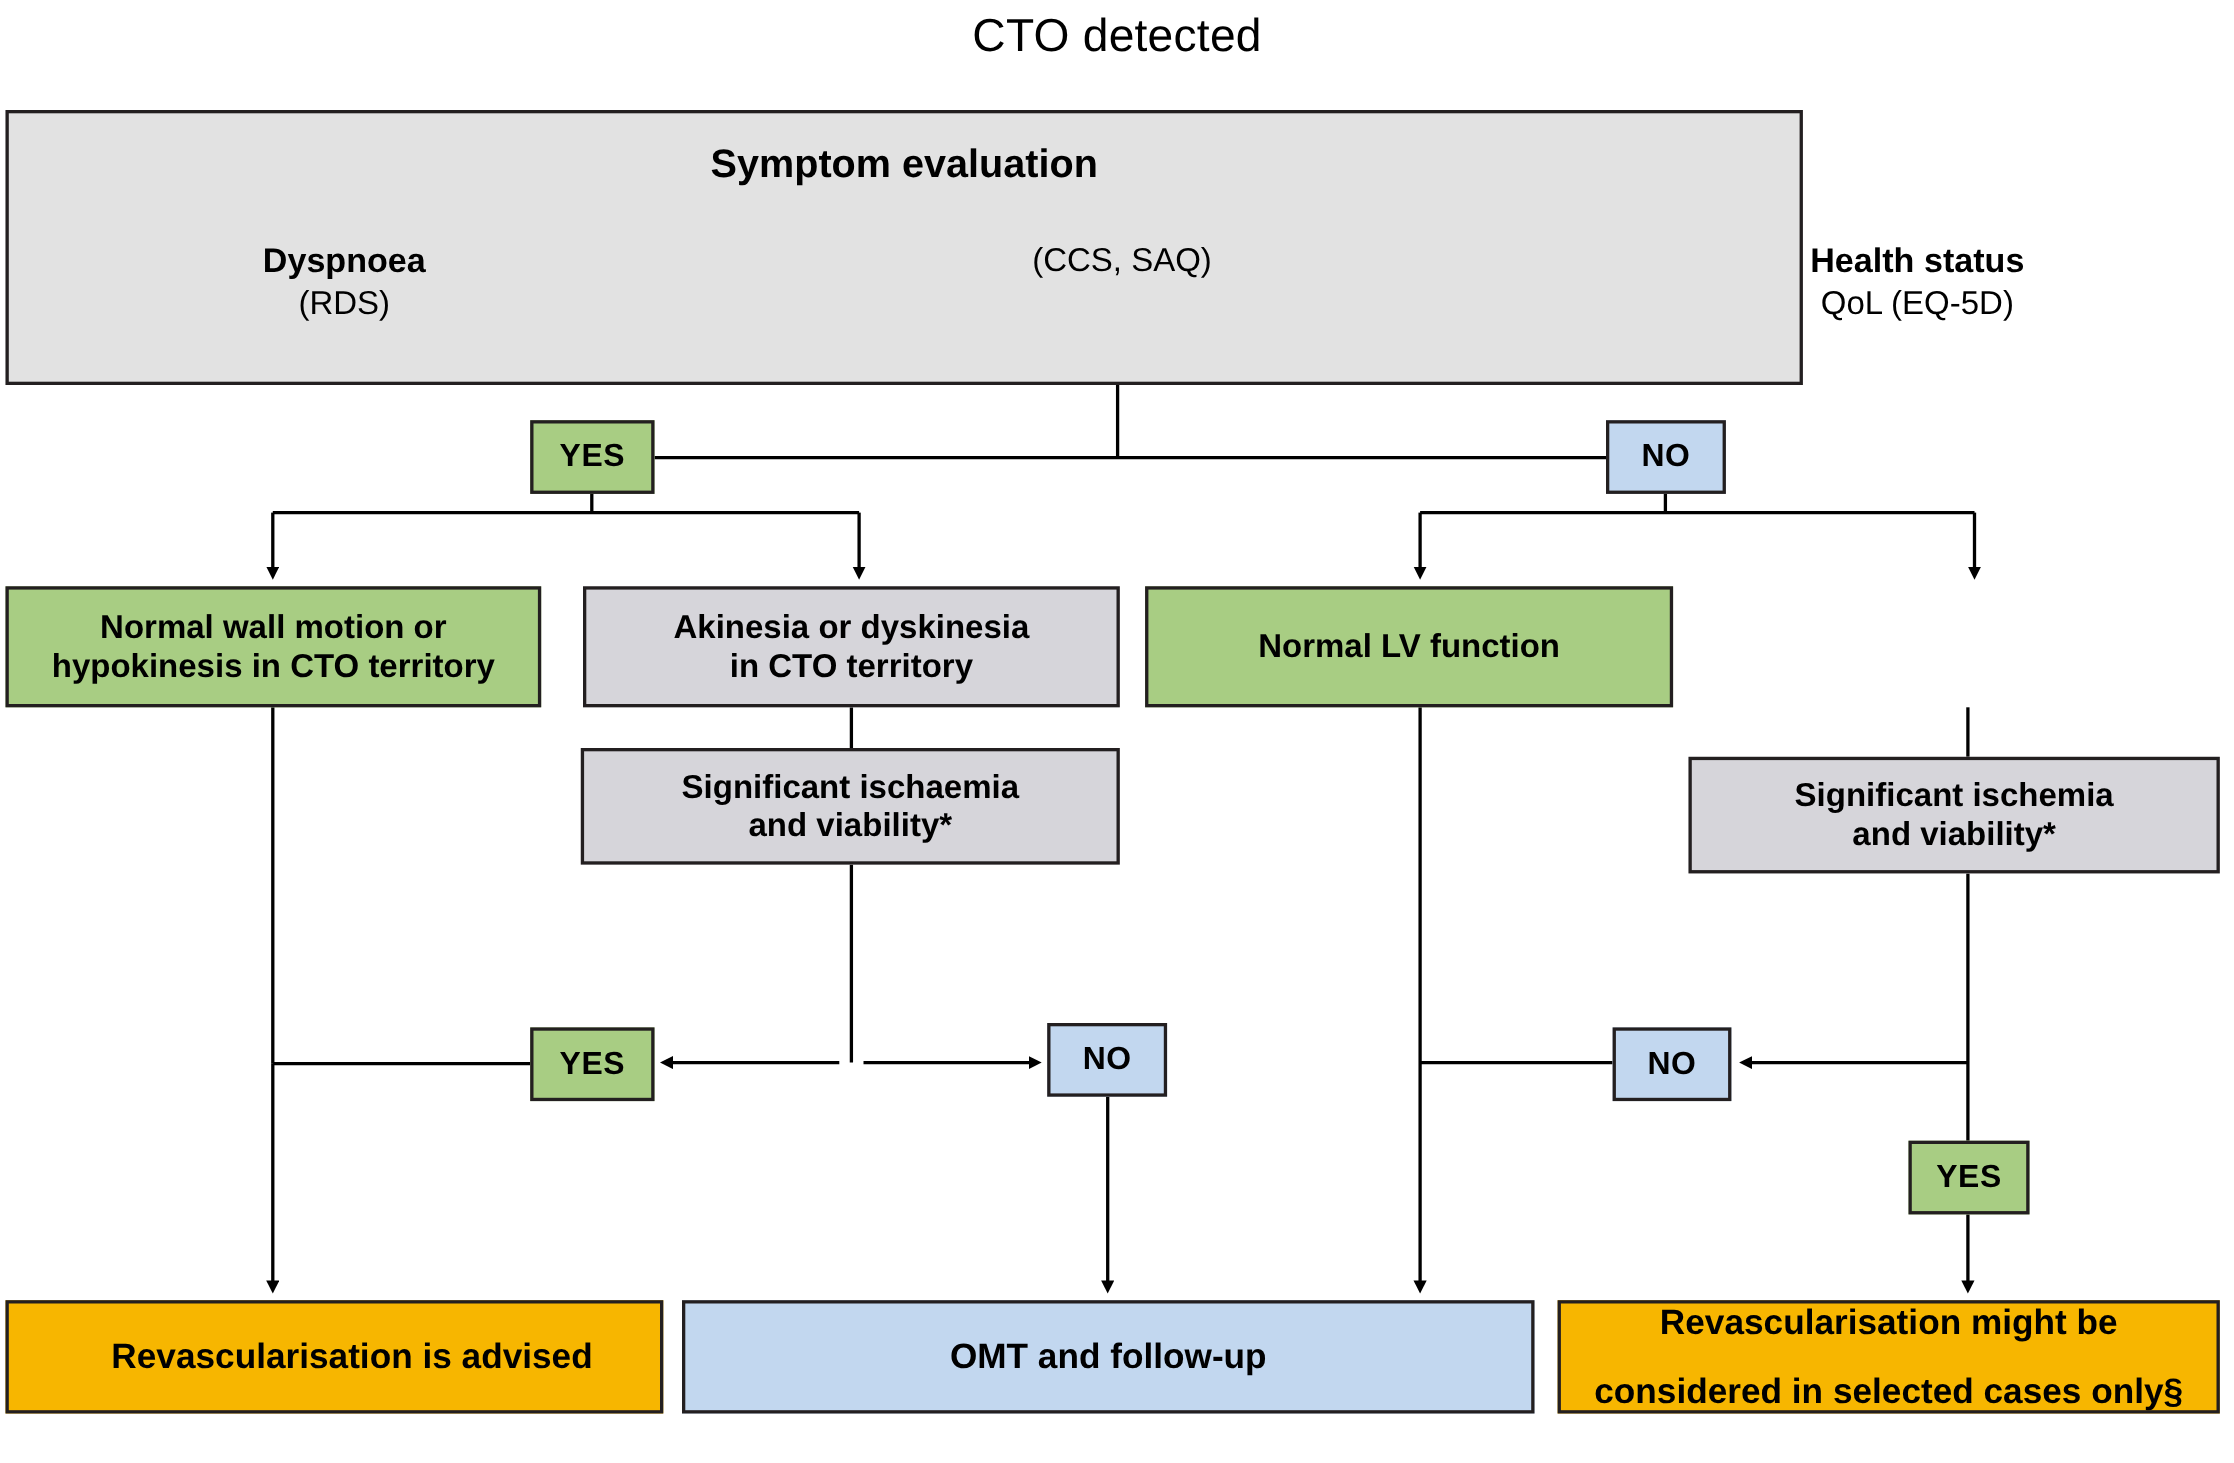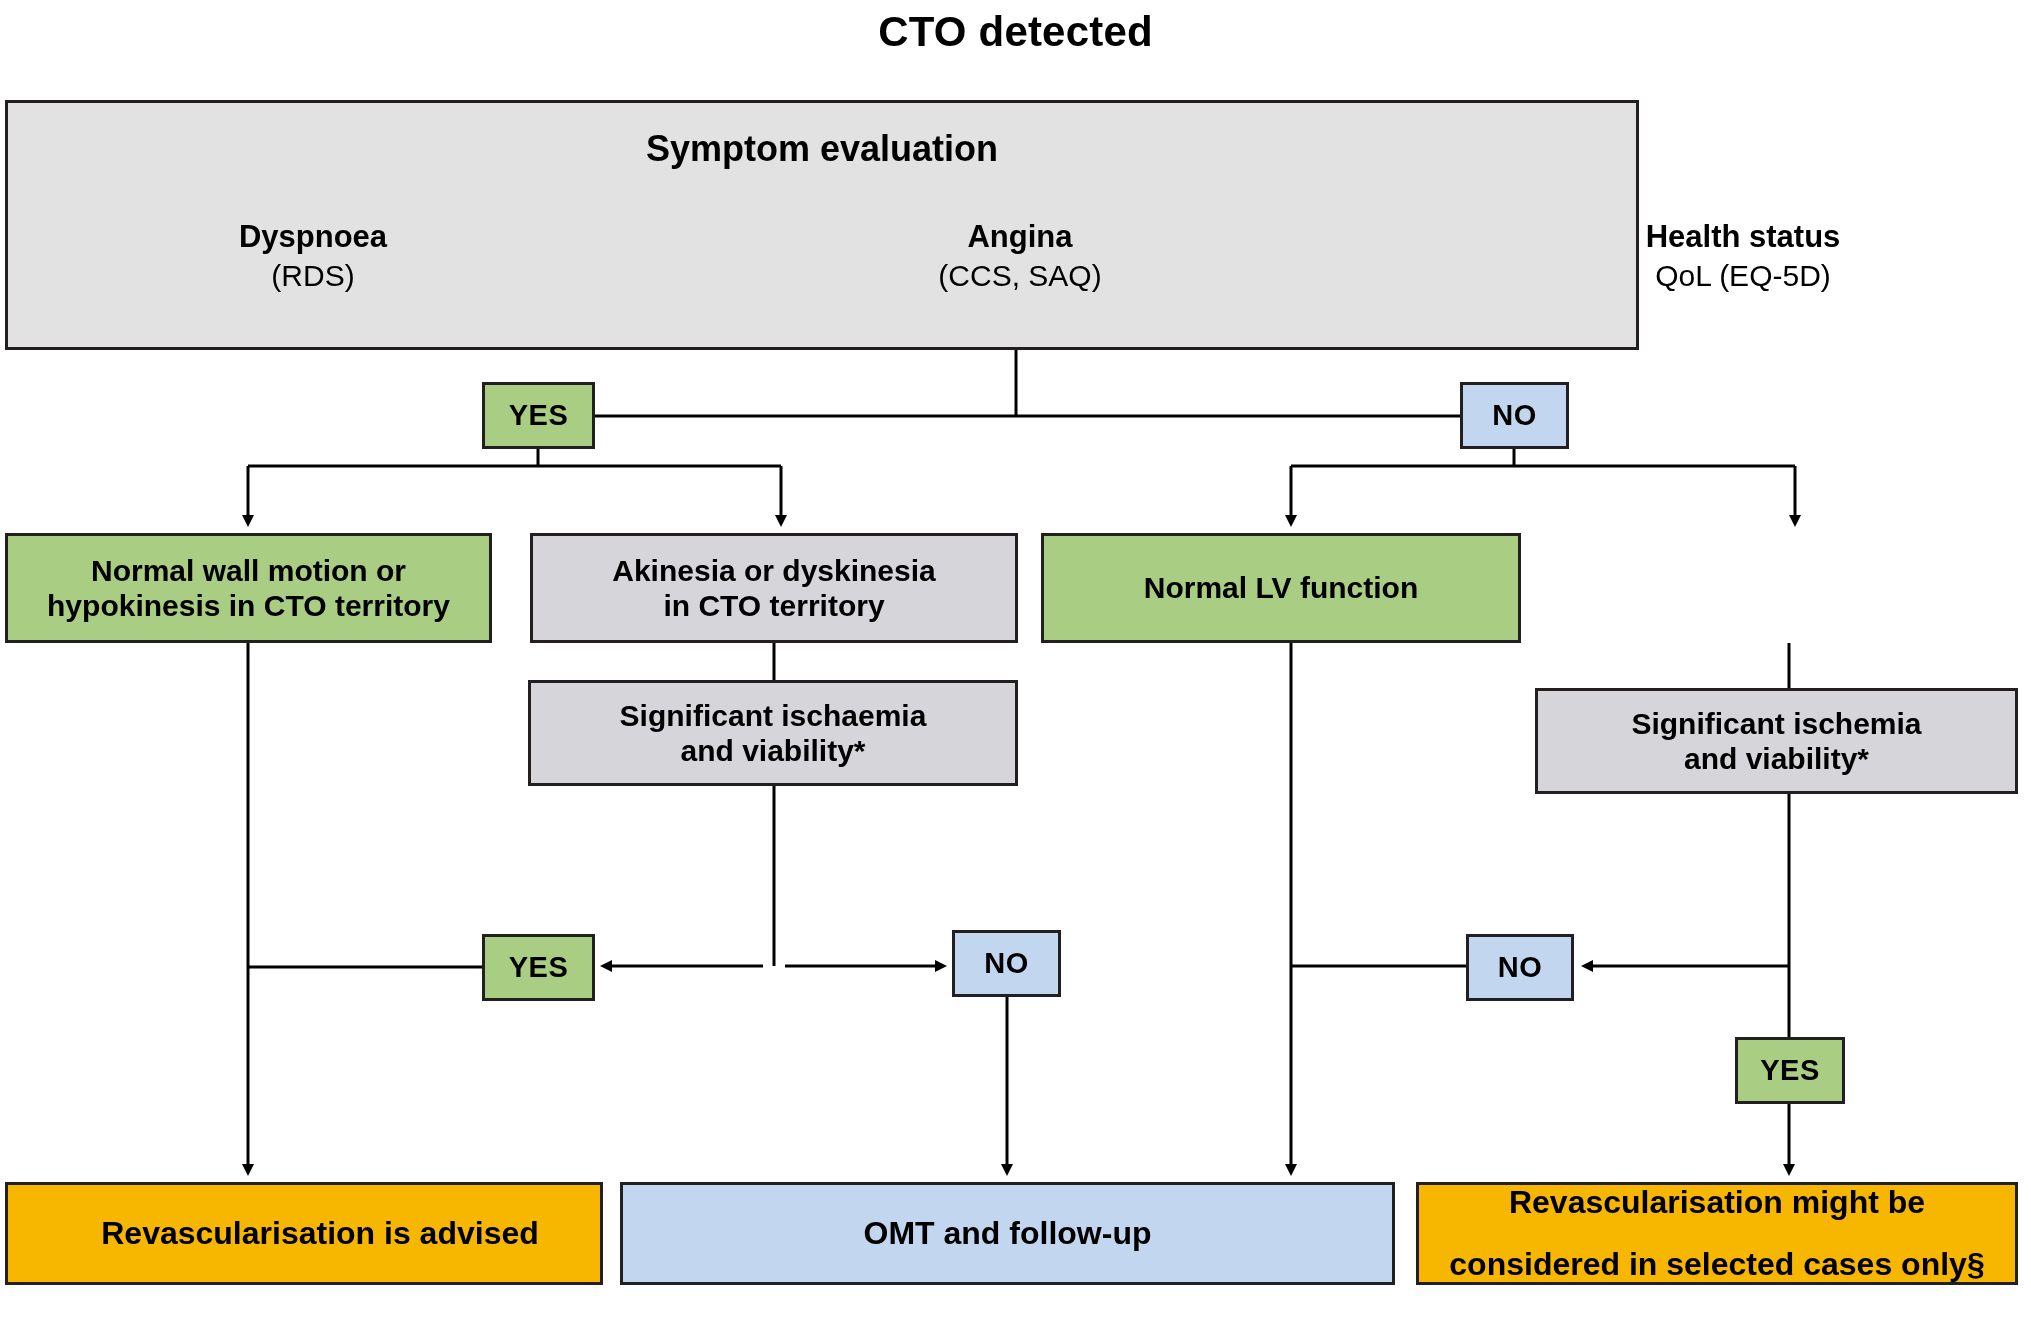--- a/index.html
+++ b/index.html
@@ -44,21 +44,21 @@
   .node-orange { background: #f7b600; }
   .node-evalbg { background: #e2e2e2; }
 
   .title {
     position: absolute;
     left: 0;
     top: 8px;
     width: 2031px;
     text-align: center;
     font-size: 42px;
-    font-weight: bold;
+    font-weight: normal;
     color: #000;
     letter-spacing: 0.2px;
   }
 
   
   #eval-panel {
     left: 5px;
     top: 100px;
     width: 1634px;
     height: 250px;
@@ -191,21 +191,20 @@
 
   <div class="node node-evalbg" id="eval-panel">
     <div id="eval-heading">Symptom evaluation</div>
 
     <div class="eval-col" id="eval-col-0">
       <span class="ec-name">Dyspnoea</span>
       <span class="ec-sub">(RDS)</span>
     </div>
 
     <div class="eval-col" id="eval-col-1">
-      <span class="ec-name">Angina</span>
       <span class="ec-sub">(CCS, SAQ)</span>
     </div>
 
     <div class="eval-col" id="eval-col-2">
       <span class="ec-name">Health status</span>
       <span class="ec-sub">QoL (EQ-5D)</span>
     </div>
   </div>
 
   <div class="node node-green chip" id="chip-angina-yes">YES</div>

